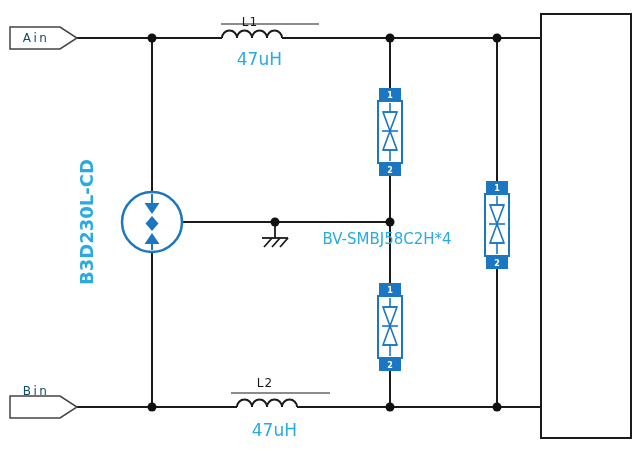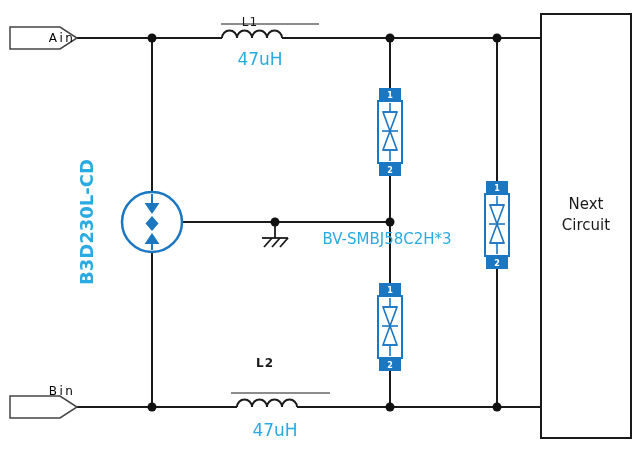--- a/index.html
+++ b/index.html
@@ -19,37 +19,35 @@
     position: absolute;
     left: 0;
     top: 0;
   }
   .overlay {
     position: absolute;
     pointer-events: none;
   }
   .conn-label {
     font-size: 12px;
-    color: #000000;
+    color: #0c4a6e;
     letter-spacing: 2.5px;
     text-align: center;
     font-weight: 500;
-    padding-left: 26px;
   }
   .ref-label {
     font-size: 12px;
     color: #1a1a1a;
     letter-spacing: 1px;
     text-align: center;
   }
   .value-label {
     font-size: 17px;
     color: #29abe2;
-    text-align: center;
-    margin-left: 8px;
+    text-align: right;
   }
   .part-label-gdt {
     font-size: 18px;
     font-weight: bold;
     color: #29abe2;
     text-align: center;
     transform: rotate(-90deg);
   }
   .part-label-tvs {
     font-size: 15px;
@@ -194,23 +192,22 @@
   </svg>
 
   <div class="overlay conn-label" style="left:12px; top:31px; width:48px;">Ain</div>
 
   <div class="overlay conn-label" style="left:12px; top:384px; width:48px;">Bin</div>
 
   <div class="overlay ref-label" style="left:228px; top:15px; width:44px;">L1</div>
 
   <div class="overlay value-label" style="left:222px; top:49px; width:60px;">47uH</div>
 
-  <div class="overlay ref-label" style="left:243px; top:356px; width:44px;font-weight:bold;">L2</div>
+  <div class="overlay ref-label" style="left:243px; top:376px; width:44px;">L2</div>
 
   <div class="overlay value-label" style="left:237px; top:420px; width:60px;">47uH</div>
 
   <div class="overlay part-label-gdt" style="left:8px; top:210px; width:160px; height:24px;">B3D230L-CD</div>
 
-  <div class="overlay part-label-tvs" style="left:298px; top:230px; width:178px;">BV-SMBJ58C2H*3</div>
-
-  <div class="overlay next-label" style="left:551px; top:194px; width:70px;">Next Circuit</div>
+  <div class="overlay part-label-tvs" style="left:298px; top:230px; width:178px;">BV-SMBJ58C2H*4</div>
+
 
 </div>
 
 </body></html>

